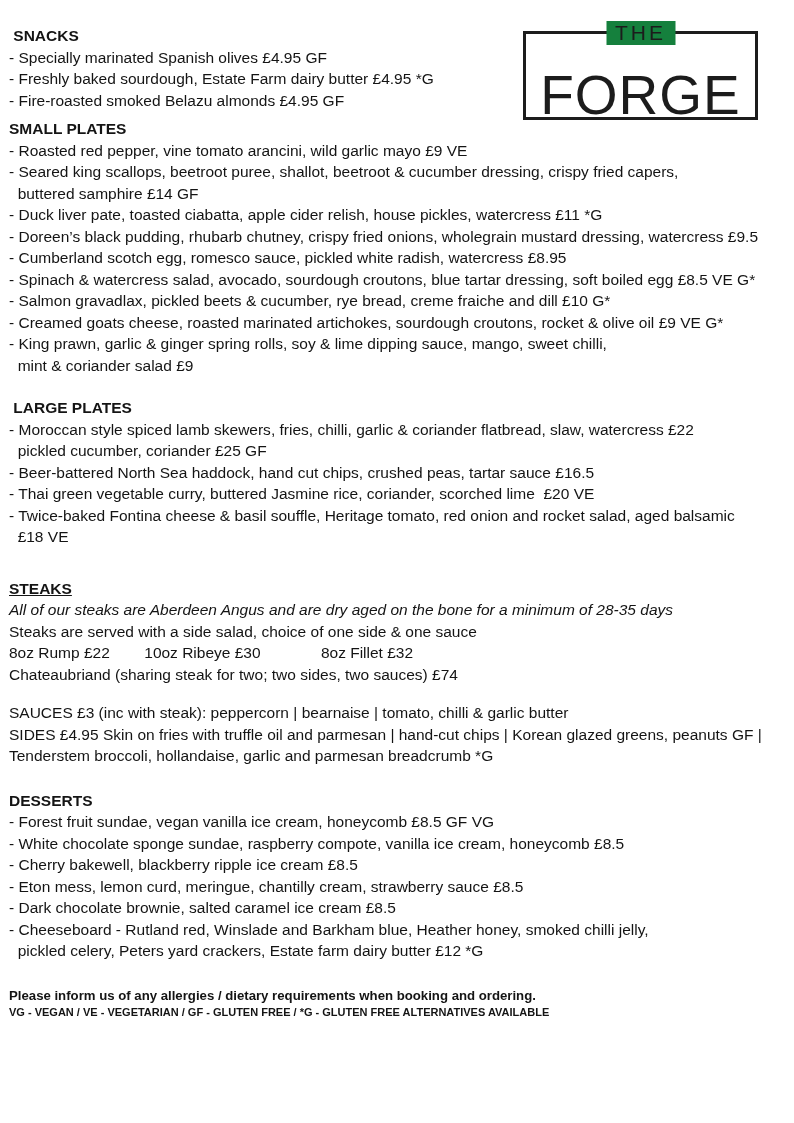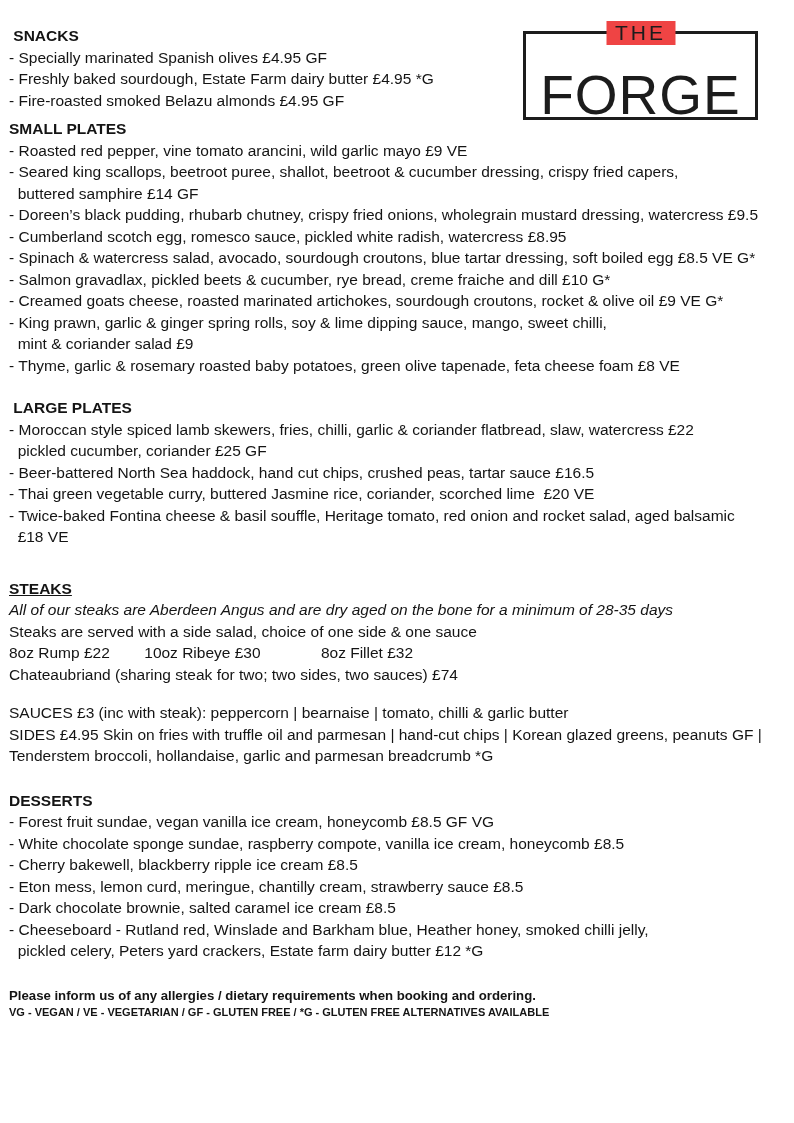--- a/index.html
+++ b/index.html
@@ -21,21 +21,21 @@
   #section-desserts{margin-top:23px;}
   .footer{margin-top:26px;font-weight:bold;}
   .footer .notice{font-size:13.2px;line-height:16.5px;white-space:pre-wrap;}
   .footer .dietary{font-size:11px;line-height:16.5px;white-space:pre-wrap;}
   .logo{
     position:absolute;left:523px;top:31px;width:235px;height:89px;
     border:3px solid #1c1c1c;box-sizing:border-box;
   }
   .logo-the{
     position:absolute;top:-13px;left:50%;transform:translateX(-50%);
-    background:#ef4444;padding:0 9px;font-size:21px;letter-spacing:3px;
+    background:#15803d;padding:0 9px;font-size:21px;letter-spacing:3px;
     color:#1c1c1c;white-space:nowrap;
   }
   .logo-forge{
     position:absolute;top:16px;left:0;width:100%;height:100%;
     display:flex;align-items:center;justify-content:center;
     padding-top:7px;box-sizing:border-box;
     font-size:55px;letter-spacing:1px;font-weight:400;color:#1c1c1c;
   }
 </style>
 </head>
@@ -53,28 +53,28 @@
         <div class="section-title"> SNACKS</div>
         <div class="line"><span class="b">- Specially marinated Spanish olives £4.95 GF</span></div>
         <div class="line"><span class="b">- Freshly baked sourdough, </span><span class="">Estate Farm dairy butter </span><span class="b">£4.95 *G</span></div>
         <div class="line"><span class="b">- Fire-roasted smoked Belazu almonds £4.95 GF</span></div>
       </div>
       <div class="section" id="section-small-plates">
         <div class="section-title">SMALL PLATES</div>
         <div class="line"><span class="">- </span><span class="b">Roasted red pepper, vine tomato arancini</span><span class="">, wild garlic mayo </span><span class="b">£9 VE</span></div>
         <div class="line"><span class="">- </span><span class="b">Seared king scallops</span><span class="">, beetroot puree, shallot, beetroot &amp; cucumber dressing, crispy fried capers,</span></div>
         <div class="line"><span class="">  buttered samphire </span><span class="b">£14 GF</span></div>
+        <div class="line"><span class="">- </span><span class="b">Duck liver pate,</span><span class=""> toasted ciabatta, apple cider relish, house pickles, watercress </span><span class="b">£11 *G</span></div>
         <div class="line"><span class="">- </span><span class="b">Doreen’s black pudding</span><span class="">, rhubarb chutney, crispy fried onions, wholegrain mustard dressing, watercress </span><span class="b">£9.5</span></div>
         <div class="line"><span class="">- </span><span class="b">Cumberland scotch egg</span><span class="">, romesco sauce, pickled white radish, watercress </span><span class="b">£8.95</span></div>
         <div class="line"><span class="">- </span><span class="b">Spinach &amp; watercress salad</span><span class="">, avocado, sourdough croutons, blue tartar dressing, soft boiled egg </span><span class="b">£8.5 VE G*</span></div>
         <div class="line"><span class="">- </span><span class="b">Salmon gravadlax,</span><span class=""> pickled beets &amp; cucumber, rye bread, creme fraiche and dill </span><span class="b">£10 G*</span></div>
         <div class="line"><span class="">- </span><span class="b">Creamed goats cheese</span><span class="">, roasted marinated artichokes, sourdough croutons, rocket &amp; olive oil </span><span class="b">£9 VE G*</span></div>
         <div class="line"><span class="">- </span><span class="b">King prawn, garlic &amp; ginger spring rolls</span><span class="">, soy &amp; lime dipping sauce, mango, sweet chilli,</span></div>
         <div class="line"><span class="">  mint &amp; coriander salad </span><span class="b">£9</span></div>
-        <div class="line"><span class="b">- Thyme, garlic &amp; rosemary roasted baby potatoes</span><span class="">, green olive tapenade, feta cheese foam </span><span class="b">£8 VE</span></div>
       </div>
       <div class="section" id="section-large-plates">
         <div class="section-title"> LARGE PLATES</div>
         <div class="line"><span class="">- </span><span class="b">Moroccan style spiced lamb skewers</span><span class="">, fries, chilli, garlic &amp; coriander flatbread, slaw, watercress </span><span class="b">£22</span></div>
         <div class="line"><span class="">  pickled cucumber, coriander </span><span class="b">£25 GF</span></div>
         <div class="line"><span class="">- </span><span class="b">Beer-battered North Sea haddock</span><span class="">, hand cut chips, crushed peas, tartar sauce </span><span class="b">£16.5</span></div>
         <div class="line"><span class="">- </span><span class="b">Thai green vegetable curry,</span><span class=""> buttered Jasmine rice, coriander, scorched lime  </span><span class="b">£20 VE</span></div>
         <div class="line"><span class="">- </span><span class="b">Twice-baked Fontina cheese &amp; basil souffle</span><span class="">, Heritage tomato, red onion and rocket salad, aged balsamic</span></div>
         <div class="line"><span class="b">  £18 VE</span></div>
       </div>

